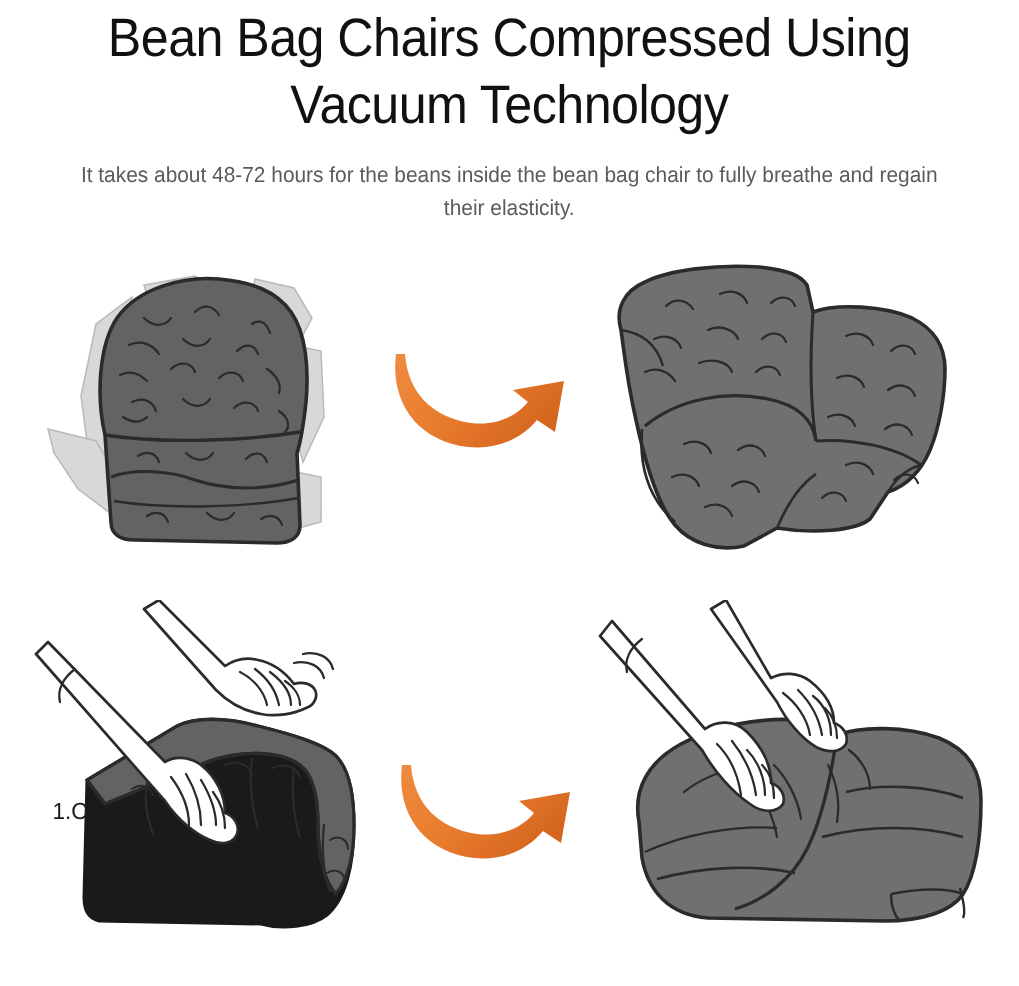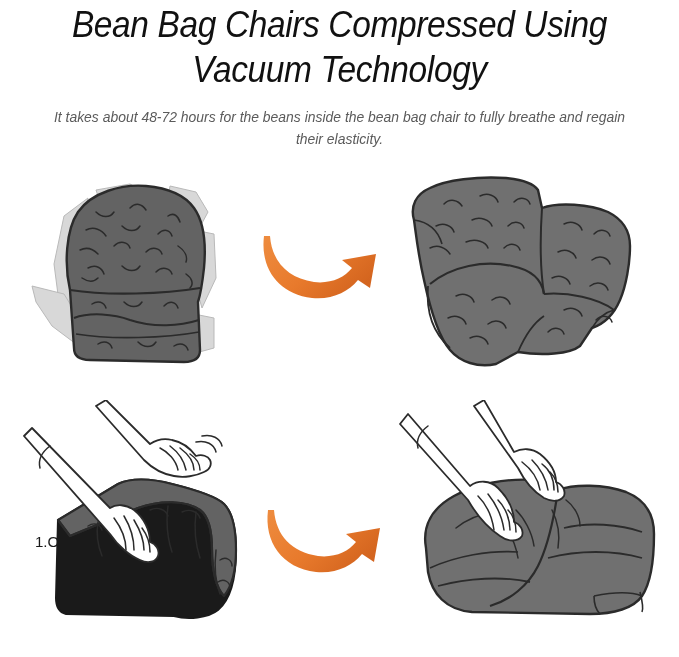--- a/index.html
+++ b/index.html
@@ -9,21 +9,21 @@
     font-family: "Liberation Sans", sans-serif;
     overflow: hidden;
   }
   #page {
     position: relative;
     width: 679px; height: 657px;
     background: #ffffff;
   }
 
   
-  #header { position: absolute; left: 0; top: 0; width: 679px; font-style: italic; }
+  #header { position: absolute; left: 0; top: 0; width: 679px; }
   #title {
     text-align: center;
     color: #111111;
     font-size: 36px;
     line-height: 45px;
     font-weight: 400;
     letter-spacing: -0.4px;
     transform: scaleX(0.93);
     transform-origin: center top;
     padding-top: 2px;

